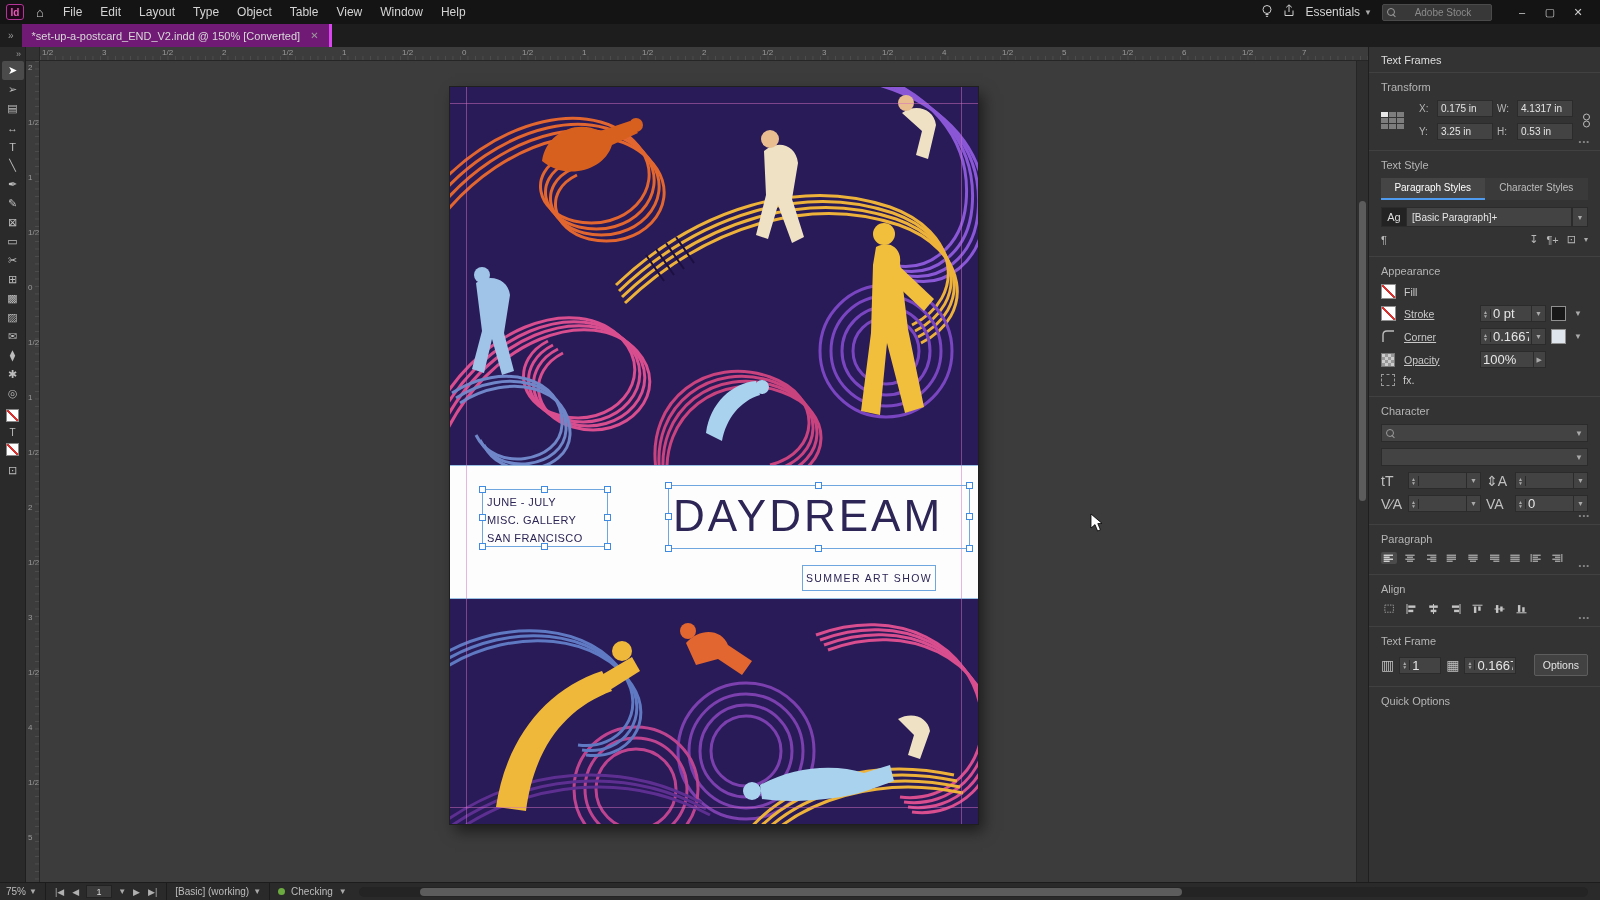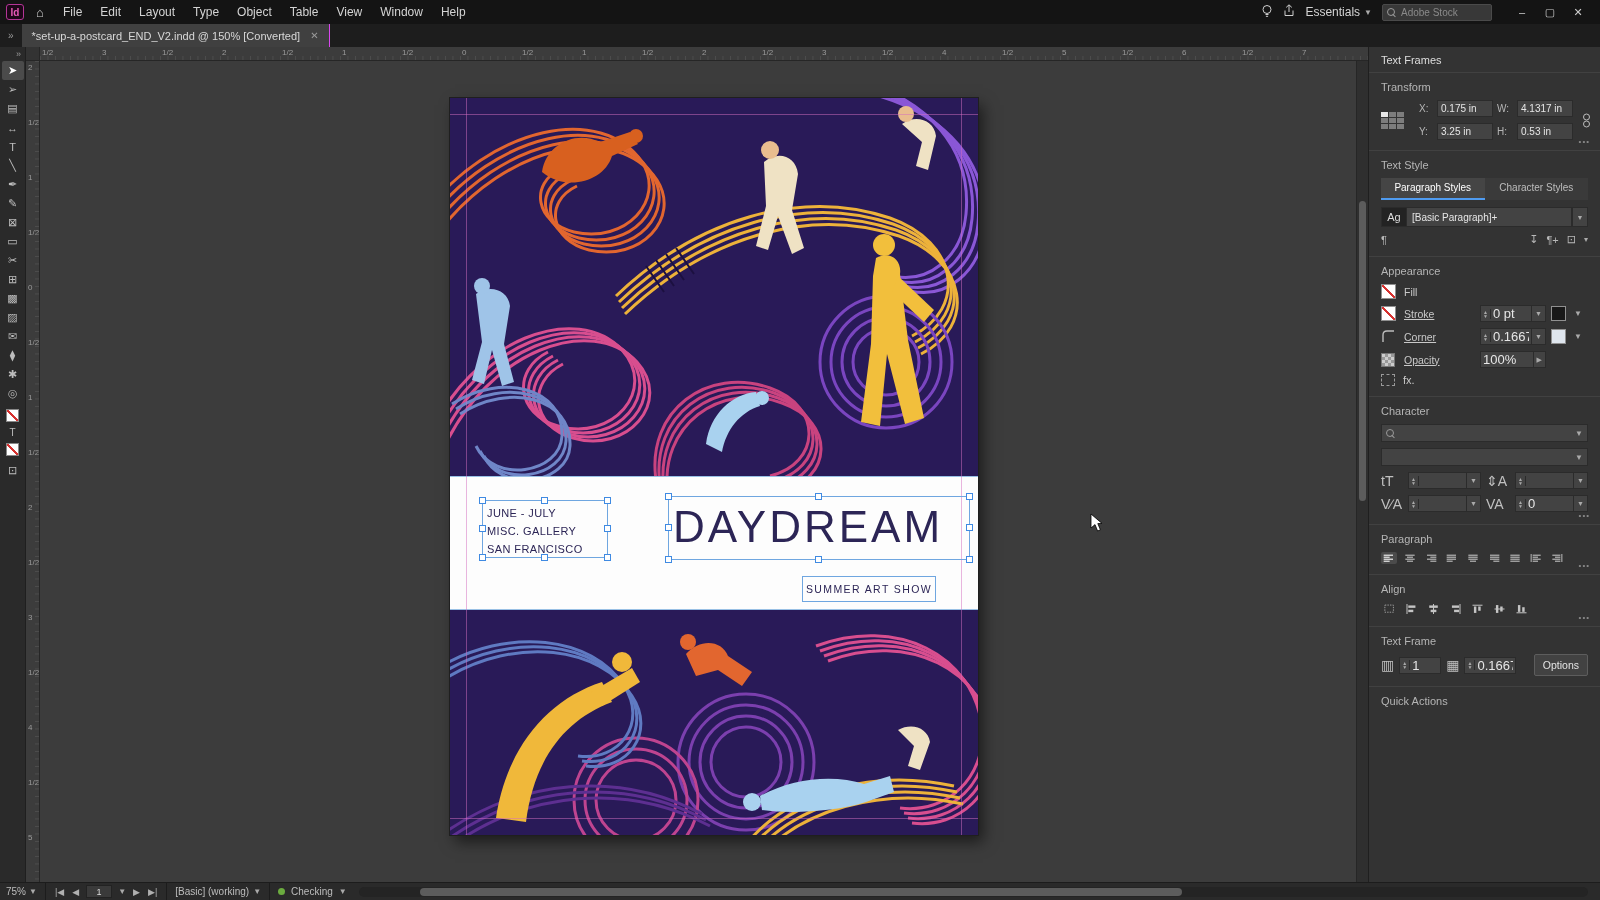--- a/index.html
+++ b/index.html
@@ -12,29 +12,29 @@
   .homeicon{width:20px;text-align:center;color:#cfcfcf;font-size:13px;margin-right:4px;}
   .menu-item{padding:0 9px;line-height:24px;cursor:default;}
   .mb-right{margin-left:auto;display:flex;align-items:center;gap:10px;padding-right:8px;}
   .mb-ic{color:#cfcfcf;font-size:12px;}
   .workspace{display:flex;align-items:center;gap:4px;color:#d4d4d4;}
   .chev{font-size:8px;color:#aaa;}
   .searchbox{display:flex;align-items:center;background:#383838;border:1px solid #4a4a4a;border-radius:2px;height:17px;width:110px;padding:0 4px;gap:4px;}
   .mag{width:8px;height:8px;position:relative;flex:none;}
   .mag::before{content:"";position:absolute;width:6px;height:6px;border:1px solid #9a9a9a;border-radius:50%;}
   .mag::after{content:"";position:absolute;width:4px;height:1px;background:#9a9a9a;transform:rotate(45deg);left:5px;top:7px;}
-  .searchbox input{background:none;border:none;outline:none;color:#bbb;font-size:10px;width:100%;}
+  .searchbox input{background:none;border:none;outline:none;color:#bbb;font-size:10px;width:100%;text-align:center;}
   .searchbox input::placeholder{color:#8a8a8a;}
   .winbtns{display:flex;gap:0;margin-left:6px;}
   .winbtn{width:28px;text-align:center;line-height:24px;color:#cfcfcf;font-size:11px;}
 
   
   .tabbar{height:23px;background:#1d1d1d;display:flex;align-items:flex-end;flex:none;}
   .tabbar .collapse{color:#9a9a9a;font-size:10px;padding:0 8px;line-height:23px;}
-  .doctab{height:23px;background:#404040;color:#d8d8d8;font-size:11px;display:flex;align-items:center;gap:10px;padding:0 10px;border-right:1px solid #d946ef;}
+  .doctab{height:23px;background:#701a75;color:#d8d8d8;font-size:11px;display:flex;align-items:center;gap:10px;padding:0 10px;border-right:3px solid #d946ef;}
   .doctab .x{color:#9a9a9a;font-size:10px;}
 
   
   .main{flex:1;display:flex;min-height:0;}
 
   
   .tools{width:26px;background:#2a2a2a;border-right:1px solid #1f1f1f;display:flex;flex-direction:column;align-items:center;padding-top:2px;flex:none;}
   .tools .collapse{color:#9a9a9a;font-size:9px;align-self:flex-end;padding-right:4px;margin-bottom:2px;}
   .tool{width:22px;height:19px;display:flex;align-items:center;justify-content:center;color:#bdbdbd;font-size:11px;border-radius:2px;}
   .tool.active{background:#4b4b4b;color:#fff;}
@@ -52,21 +52,21 @@
   .hrl{flex:none;width:60px;font-size:8px;color:#9a9a9a;padding:1px 0 0 2px;}
   .canvas-body{flex:1;display:flex;min-height:0;}
   .vruler{width:14px;background:#333 repeating-linear-gradient(180deg,#606060 0 1px,transparent 1px 55px) 100% 0/10px 55px repeat-y,#333;border-right:1px solid #262626;display:flex;flex-direction:column;overflow:hidden;position:relative;flex:none;}
   .vruler::before{content:"";position:absolute;inset:0;background:repeating-linear-gradient(180deg,#4d4d4d 0 1px,transparent 1px 7.5px) 100% 0/4px 7.5px repeat-y;}
   .vrl{flex:none;height:55px;font-size:8px;color:#9a9a9a;padding:2px 0 0 2px;}
   .canvas{flex:1;position:relative;overflow:hidden;background:#3c3c3c;}
   .vscroll{width:12px;background:#2f2f2f;border-left:1px solid #262626;position:relative;flex:none;}
   .vscroll .thumb{position:absolute;left:2px;right:2px;top:140px;height:300px;background:#5c5c5c;border-radius:5px;}
 
   
-  .page{position:absolute;left:410px;top:37px;width:528px;height:737px;background:#fdfdfd;box-shadow:0 0 0 1px #1f1f1f,5px 7px 14px rgba(0,0,0,.55);}
+  .page{position:absolute;left:410px;top:26px;width:528px;height:737px;background:#fdfdfd;box-shadow:0 0 0 1px #1f1f1f,5px 7px 14px rgba(0,0,0,.55);}
   .art{position:absolute;left:0;width:528px;overflow:hidden;}
   .art.top{top:0;height:378px;}
   .art.bottom{top:512px;height:225px;}
   .band{position:absolute;left:0;top:378px;width:528px;height:134px;background:#fdfdfd;}
   .guide{position:absolute;background:rgba(212,110,192,.5);}
   .guide.v{width:1px;top:0;bottom:0;}
   .guide.h{height:1px;left:0;right:0;}
   .frame-edge{position:absolute;left:0;right:0;height:1px;background:rgba(127,176,223,.8);}
   .tframe{position:absolute;border:1px solid #6fa6e0;color:#2c2556;}
   .handle{position:absolute;width:7px;height:7px;background:#fff;border:1px solid #3f8ae2;}
@@ -702,21 +702,21 @@
           <span class="ch-ic">▦</span>
           <div class="stp" style="width:52px">
             <span class="ud">▲<br>▼</span>
               <input value="0.1667" style="">
           </div>
           <div class="btn" style="margin-left:auto">Options</div>
         </div>
       </div>
 
       <div class="sec" style="border-bottom:none">
-        <div class="sec-title">Quick Actions</div>
+        <div class="sec-title">Quick Options</div>
       </div>
     </div>
   </div>
 
   <div class="statusbar">
     <span style="display:flex;align-items:center;gap:3px">
       <span>75%</span>
       <span class="chev">▼</span>
     </span>
     <div class="sep"></div>

